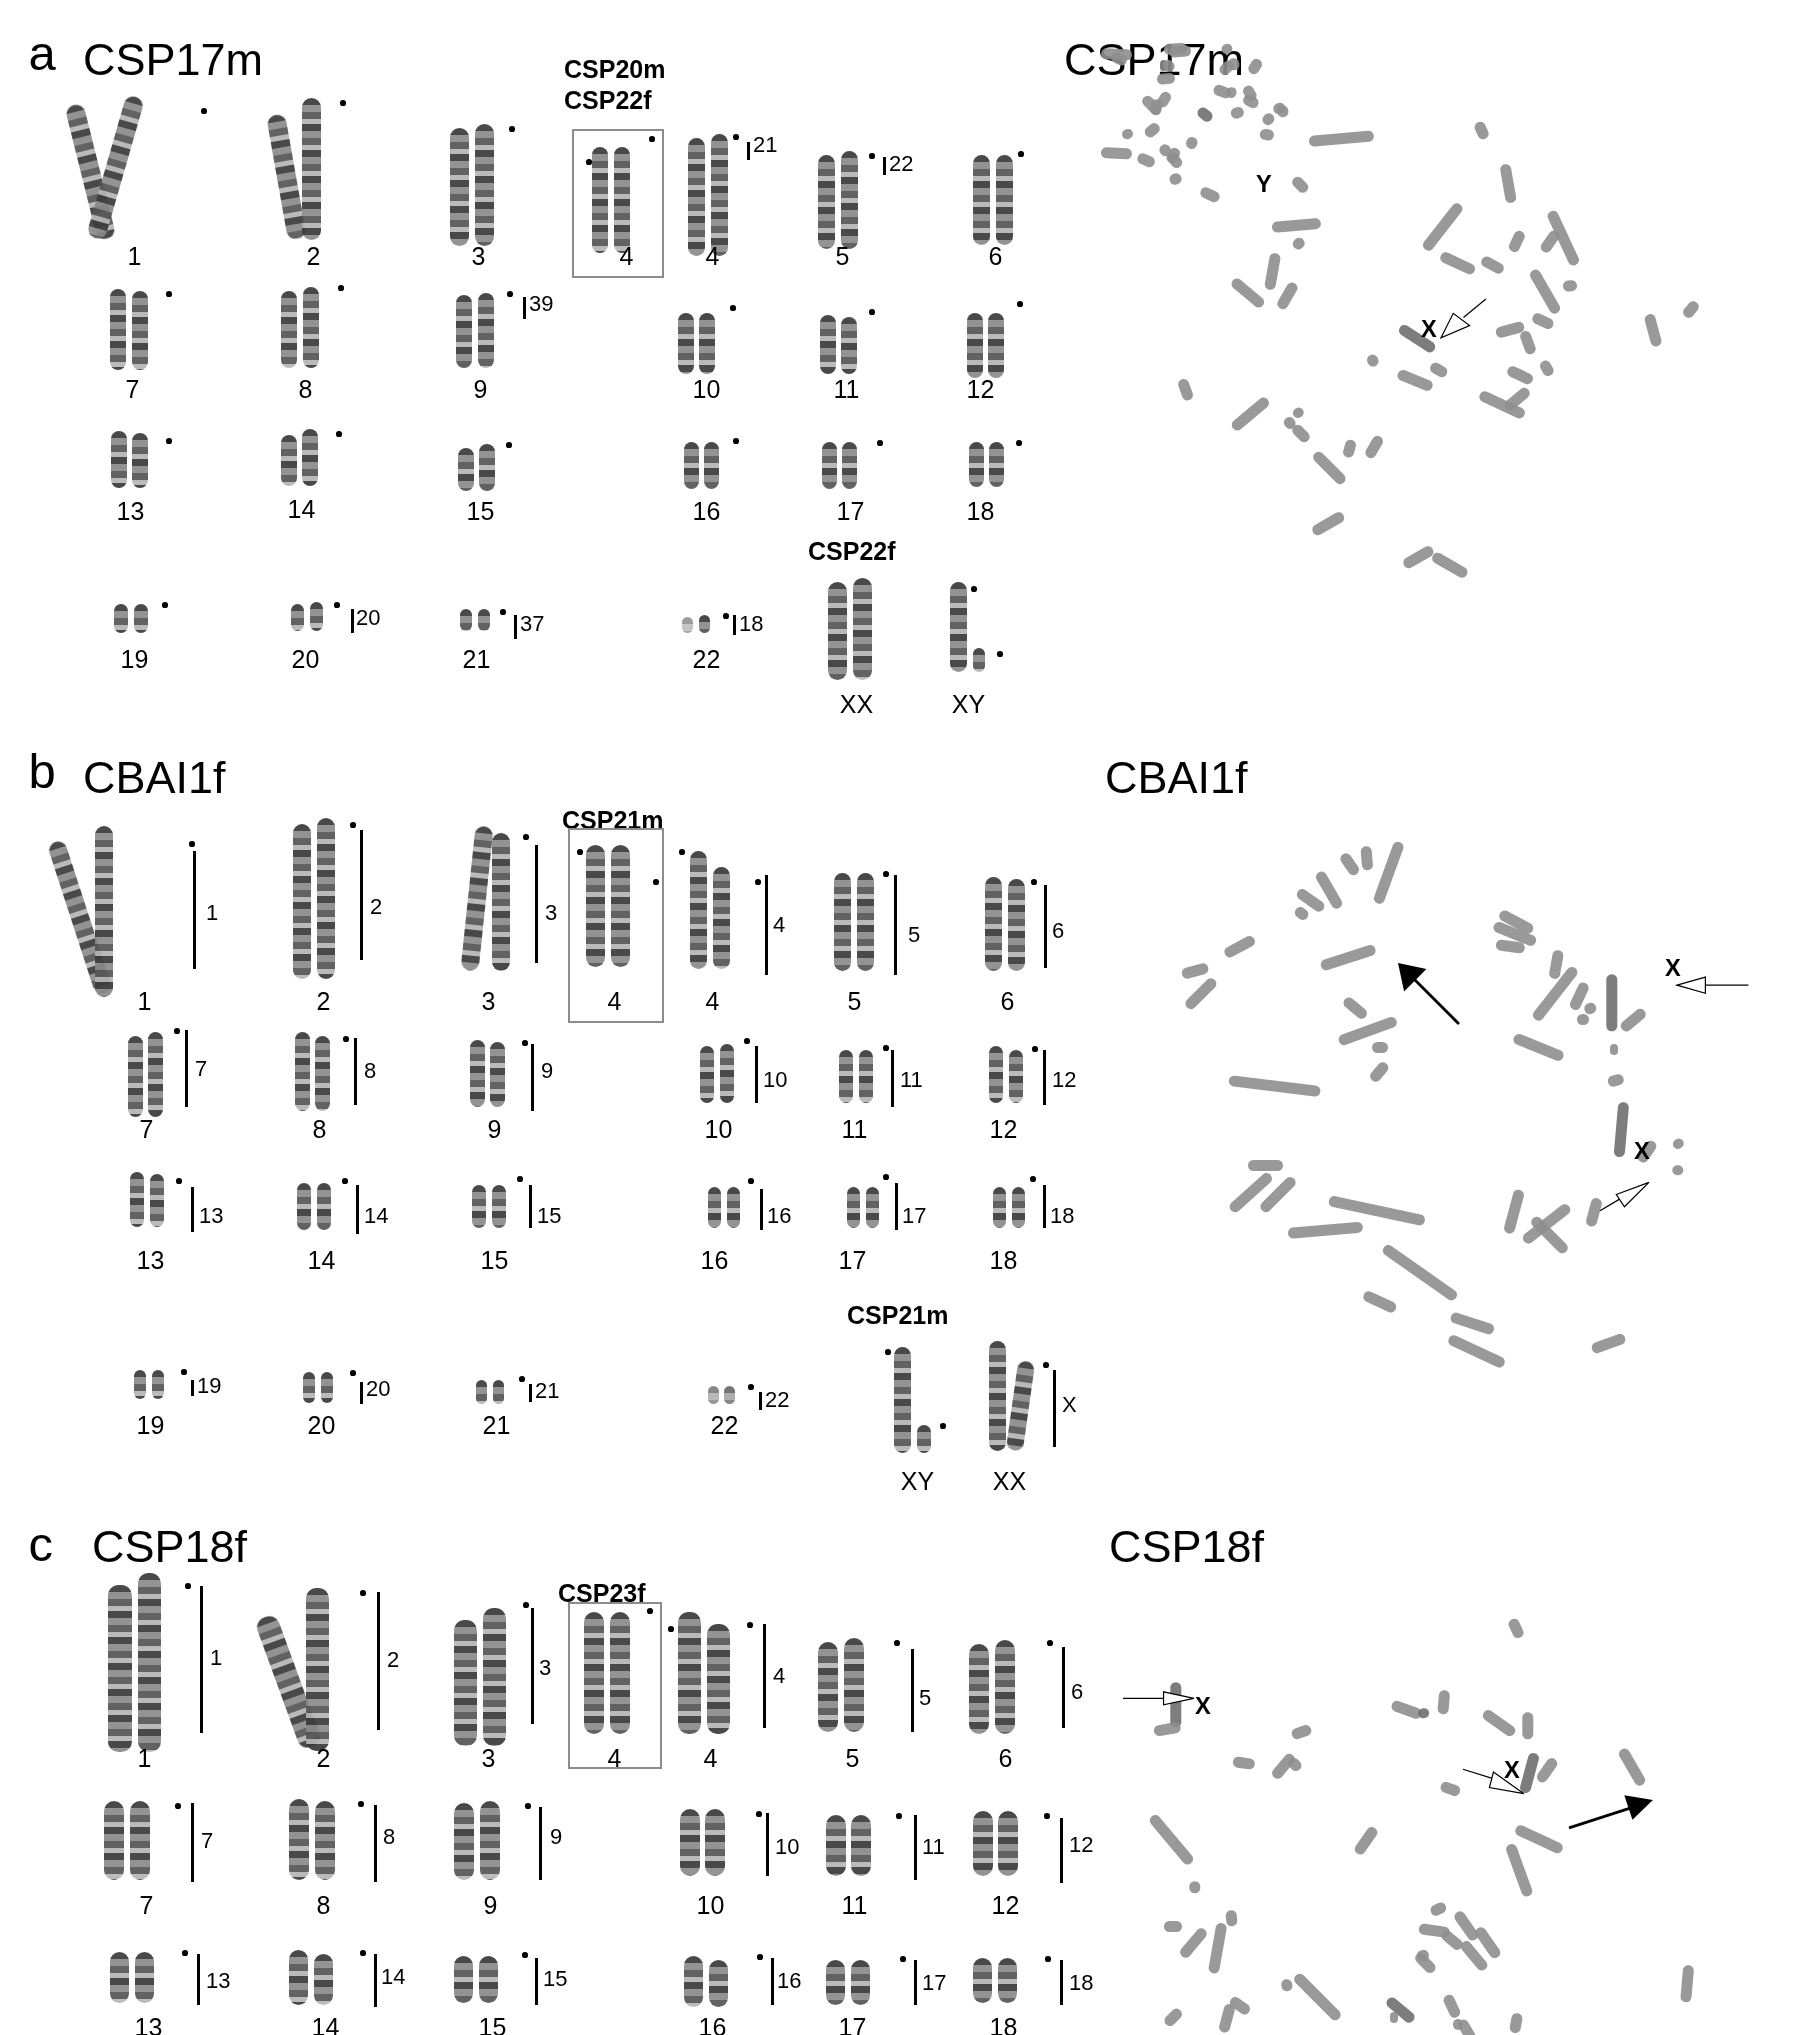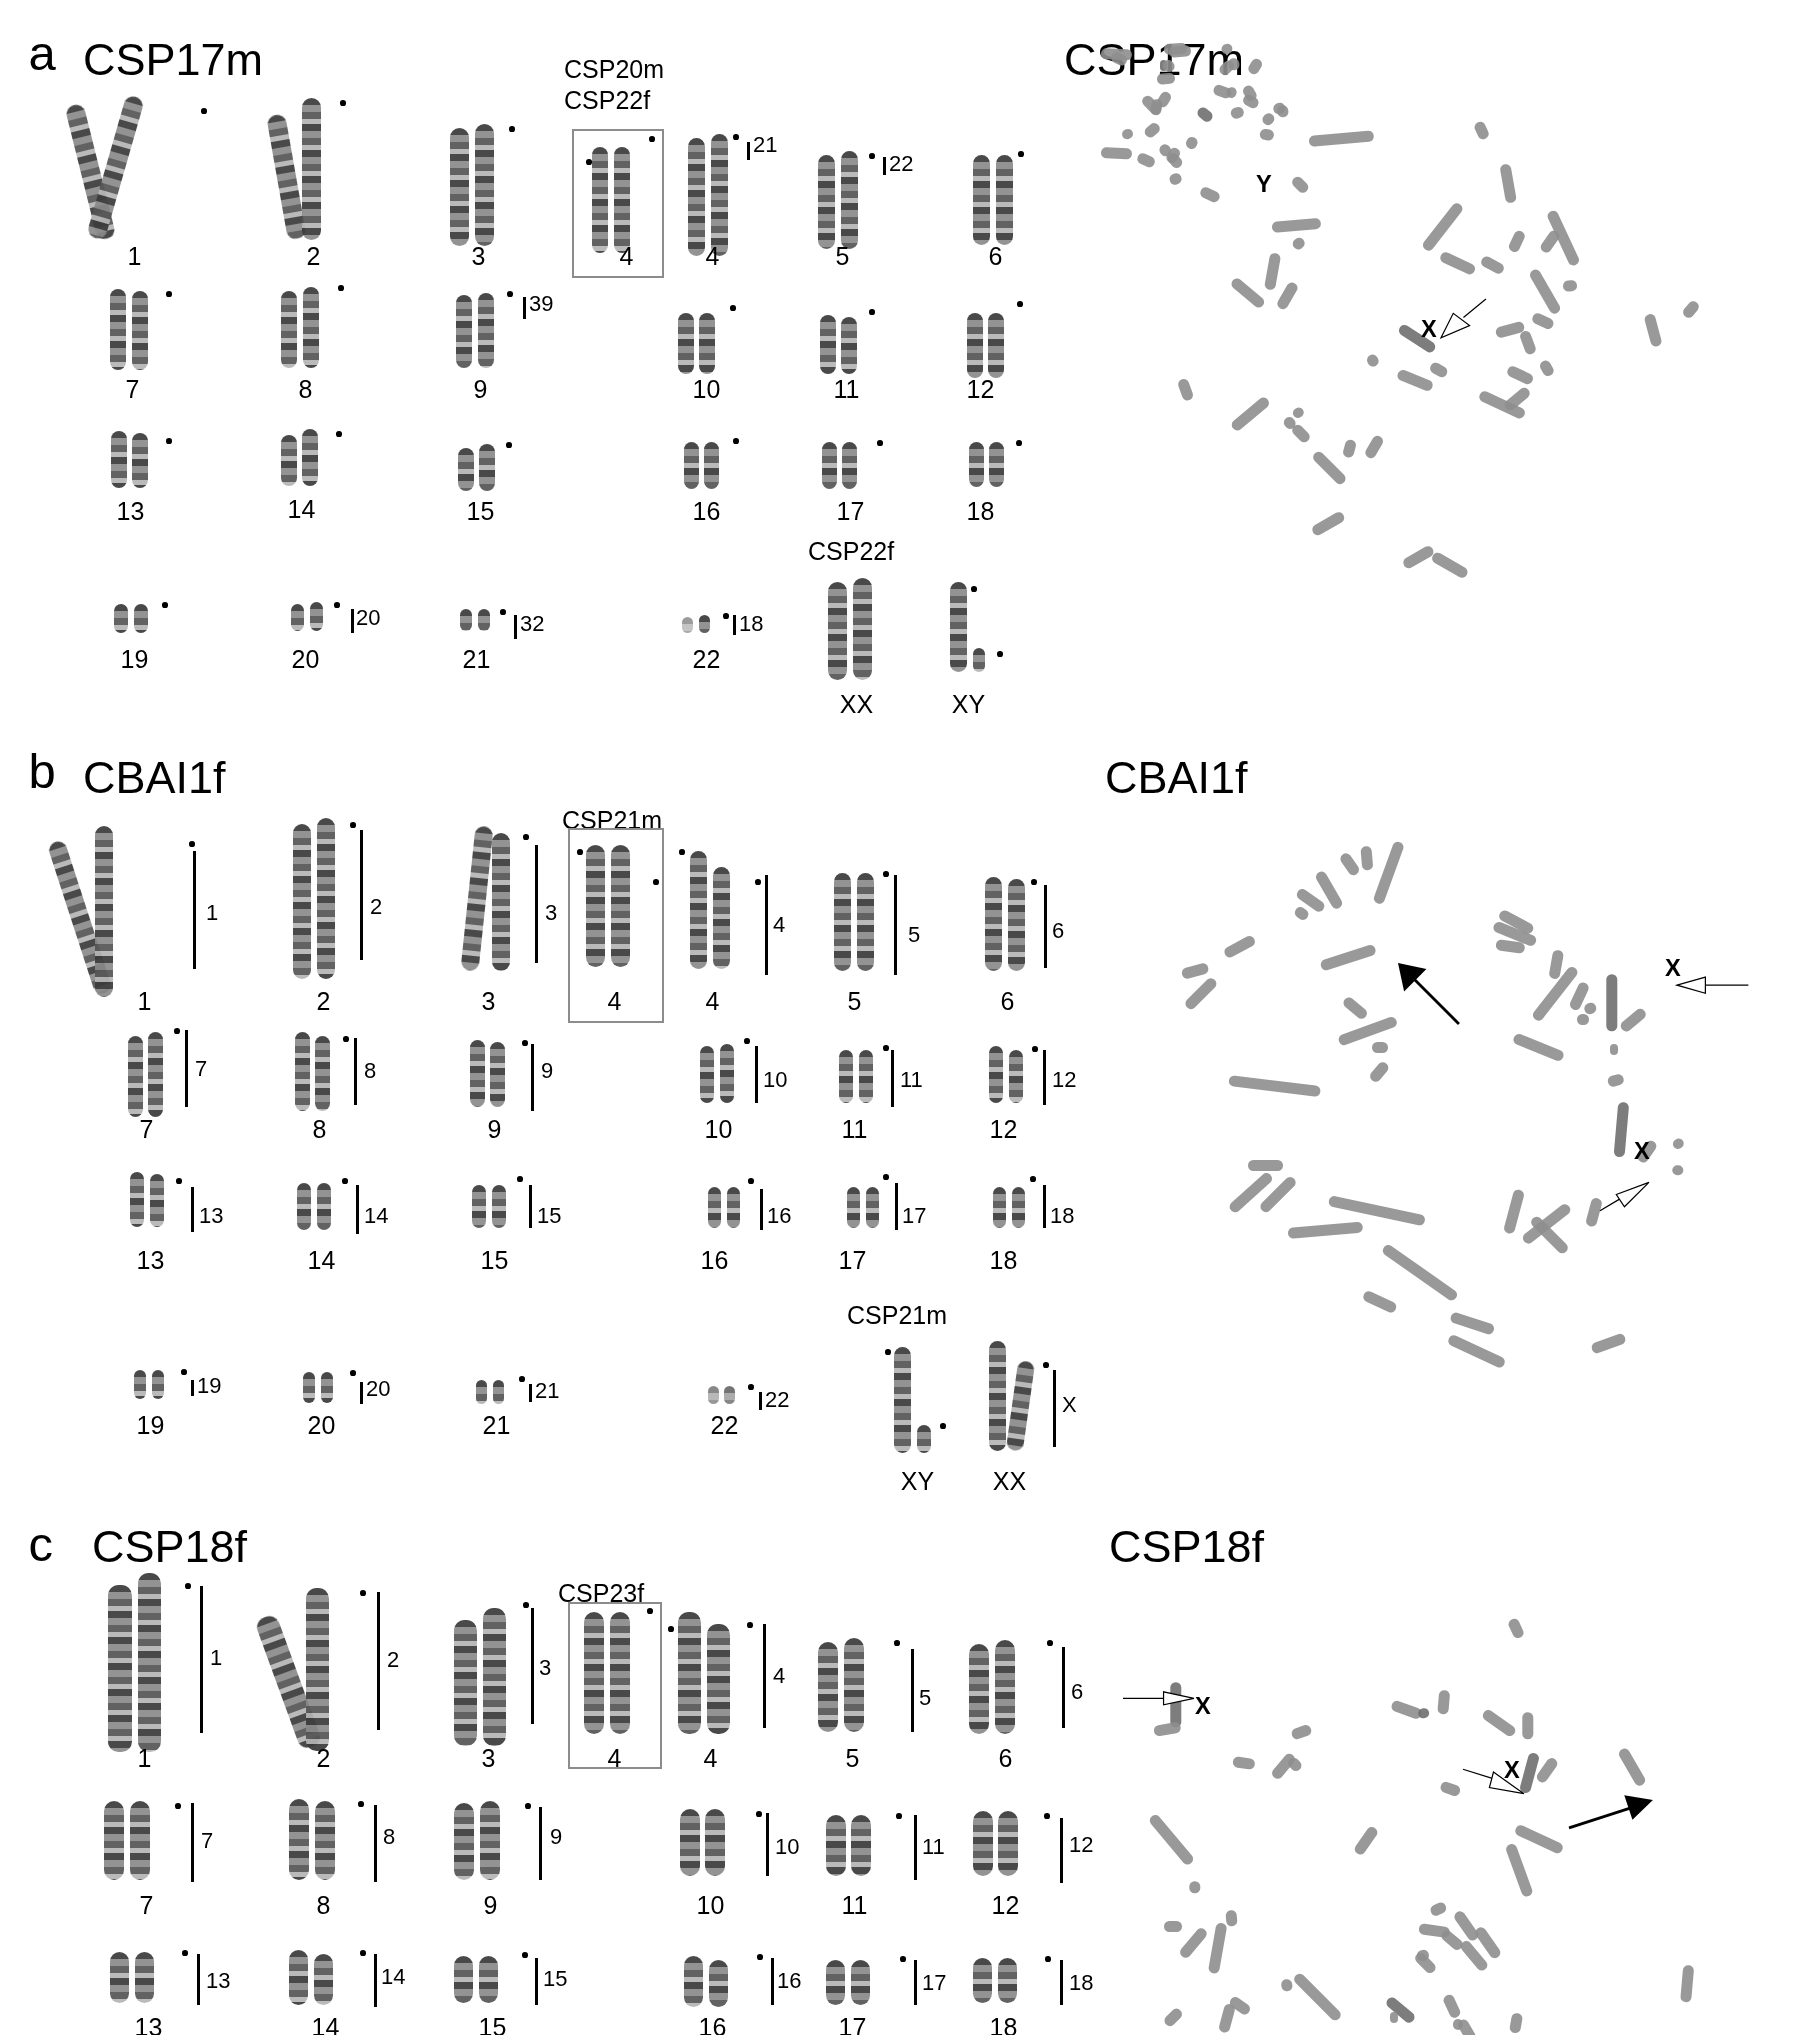--- a/index.html
+++ b/index.html
@@ -2,21 +2,21 @@
 <html style="font-size:6.5px"><head>
 <meta charset="utf-8">
 <style>
   html, body { margin: 0; padding: 0; background: #ffffff; }
   body { width: 1811px; height: 2247px; position: relative; overflow: hidden;
          font-family: "Liberation Sans", sans-serif; color: #000; }
   .abs { position: absolute; }
   .panel-letter { font-size: 49px; line-height: 1; }
   .panel-title { font-size: 45px; line-height: 1; }
   .spread-title { font-size: 45px; line-height: 1; }
-  .sub-label { font-size: 25px; line-height: 1; }
+  .sub-label { font-size: 25px; line-height: 1; font-weight: bold; }
   .num { font-size: 25px; line-height: 1; text-align: center; width: 65px; }
   .pair { position: absolute; display: flex; gap: 5.7px; align-items: flex-end; }
   .chrom { border-radius: 10.6px;
            background: repeating-linear-gradient(180deg, #3a3a3a 0 7.3px, #8a8a8a 7.3px 14px, #555 14px 21px, #b5b5b5 21px 26px);
            filter: blur(0.6px); opacity: .92; }
   .cent { position: absolute; width: 5.7px; height: 5.7px; border-radius: 50%; background: #000; }
   .sbar { position: absolute; width: 3.3px; background: #000; }
   .slabel { position: absolute; font-size: 22px; line-height: 1; }
   .box { position: absolute; border: 2px solid #8c8c8c; }
   .spread { position: absolute; }
@@ -181,21 +181,21 @@
     </div>
   <div class="cent" style="left:334px;top:602px;"></div>
   <div class="sbar" style="left:351px;top:609px;height:24.4px;"></div>
   <div class="slabel" style="left:356px;top:607px;">20</div>
   <div class="pair" style="left:460px;top:609px;">
       <div class="chrom" style="width:12.2px;height:22.4px;"></div>
       <div class="chrom" style="width:12.2px;height:22.4px;"></div>
     </div>
   <div class="cent" style="left:500px;top:609px;"></div>
   <div class="sbar" style="left:514px;top:615px;height:24.4px;"></div>
-  <div class="slabel" style="left:520px;top:613px;">32</div>
+  <div class="slabel" style="left:520px;top:613px;">37</div>
   <div class="pair" style="left:682px;top:615px;">
       <div class="chrom" style="width:11.4px;height:16.3px;opacity:.5"></div>
       <div class="chrom" style="width:11.4px;height:18.3px;"></div>
     </div>
   <div class="cent" style="left:723px;top:613px;"></div>
   <div class="sbar" style="left:733px;top:615px;height:20.4px;"></div>
   <div class="slabel" style="left:739px;top:613px;">18</div>
 
   <div class="abs sub-label" style="left:808px;top:539px;">CSP22f</div>
   <div class="pair" style="left:828px;top:578px;">

